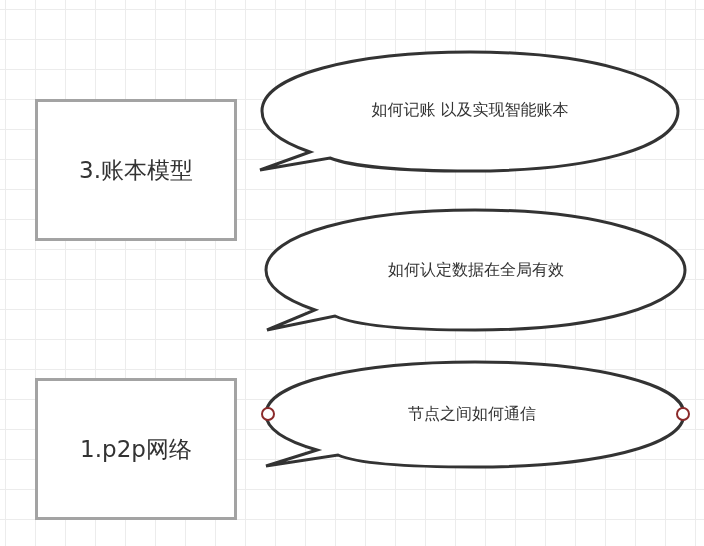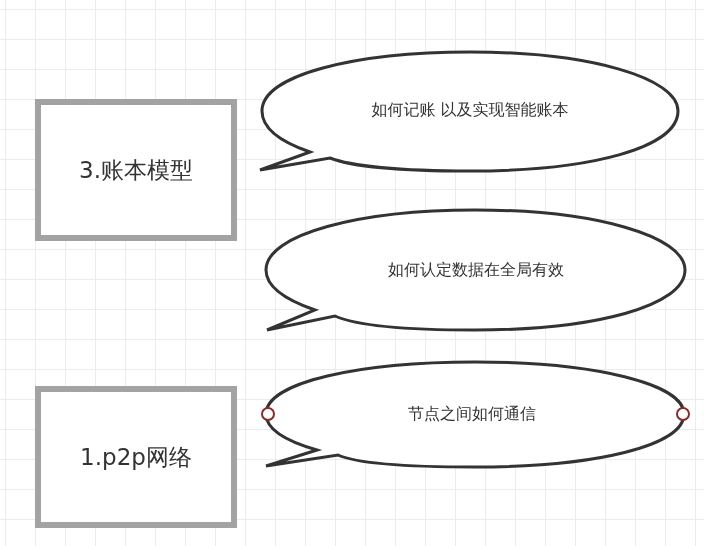--- a/index.html
+++ b/index.html
@@ -12,38 +12,38 @@
       background-size: 30px 30px;
       background-position: 5px 9px;
       font-family: "DejaVu Sans", "Liberation Sans", sans-serif;
     }
     .stack {
       position: absolute; left: 35px; top: 99px; width: 202px; height: 421px;
       box-sizing: border-box;
     }
     .layer {
       position: absolute; left: 0; width: 202px; height: 142px;
-      box-sizing: border-box; border: 6px solid #a3a3a3; background: #fff;
+      box-sizing: border-box; border: 3px solid #a3a3a3; background: #fff;
       display: flex; align-items: center; justify-content: center;
     }
     .layer span { font-size: 23px; color: #333; white-space: nowrap; }
     svg.bubbles { position: absolute; left: 0; top: 0; }
     .bubble-text {
       position: absolute; font-size: 16px; color: #333; white-space: nowrap;
       transform: translate(-50%, -50%);
     }
   </style>
 </head>
 <body>
 
 <div class="stack">
   <div class="layer" style="top:0;">
     <span>3.账本模型</span>
   </div>
-  <div class="layer" style="top:287px;">
+  <div class="layer" style="top:279px;">
     <span>1.p2p网络</span>
   </div>
 </div>
 
 <svg class="bubbles" width="704" height="546" viewBox="0 0 704 546">
 
   <path d="M 310 152
        C 275 140, 262 125, 262 111
        C 262 75, 355 52, 470 52
        C 590 52, 678 78, 678 111

